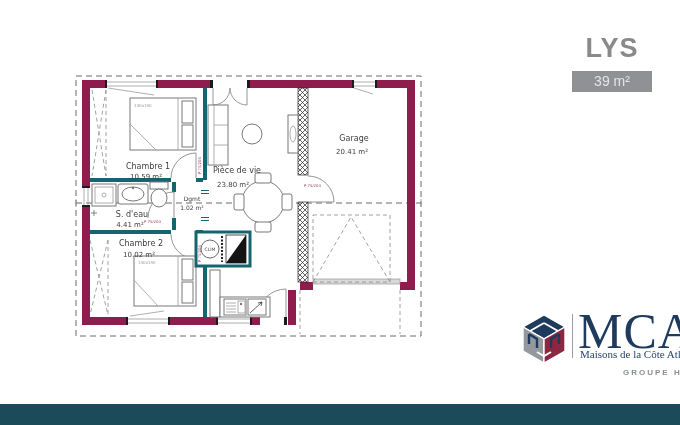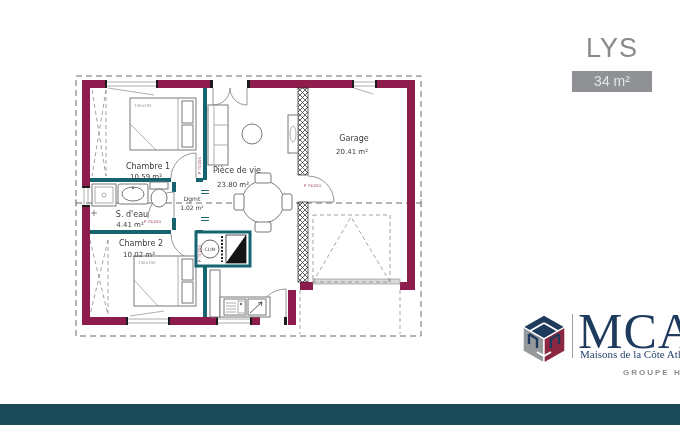--- a/index.html
+++ b/index.html
@@ -1,20 +1,20 @@
 <!DOCTYPE html>
 <html><head>
 <meta charset="utf-8">
 <style>
   html,body{margin:0;padding:0;background:#fff;}
   .page{position:relative;width:680px;height:425px;background:#ffffff;overflow:hidden;
         font-family:"Liberation Sans", sans-serif;}
   
   .plan-title{position:absolute;left:566px;top:33px;width:92px;text-align:center;
-              font-size:27px;font-weight:normal;color:#8a8a8a;letter-spacing:1px;}
+              font-size:27px;font-weight:bold;color:#8a8a8a;letter-spacing:1px;}
   .area-badge{position:absolute;left:572px;top:71px;width:80px;height:21px;background:#8f9194;
               color:#e3e5e6;font-size:14px;line-height:21px;text-align:center;}
   
   .plan{position:absolute;left:70px;top:70px;}
   
   .wext{fill:#8e1c4c;}
   .wint{fill:#16646f;}
   .furn{fill:#ffffff;stroke:#787878;stroke-width:1;}
   .thin{stroke:#9a9a9a;stroke-width:.8;fill:none;}
   .dash{stroke:#5a5a5a;stroke-width:.9;fill:none;stroke-dasharray:6 4;}
@@ -37,21 +37,21 @@
   .logo-group{position:absolute;left:623px;top:368px;font-size:8px;font-weight:bold;
               color:#8c8f92;letter-spacing:2px;white-space:nowrap;}
   .bottom-bar{position:absolute;left:0;bottom:0;width:680px;height:21px;background:#1b4a59;}
 </style>
 </head>
 <body>
 
 <div class="page">
 
   <div class="plan-title">LYS</div>
-  <div class="area-badge">34 m²</div>
+  <div class="area-badge">39 m²</div>
 
   <svg class="plan" width="360" height="275" viewBox="0 0 360 275">
     <defs>
       <pattern id="hatch" width="5" height="5" patternUnits="userSpaceOnUse">
         <path d="M0,0 L5,5 M5,0 L0,5" stroke="#222" stroke-width="0.7"></path>
       </pattern>
     </defs>
 
     <g>
       <rect class="dash" x="6" y="6" width="345" height="260"></rect>

